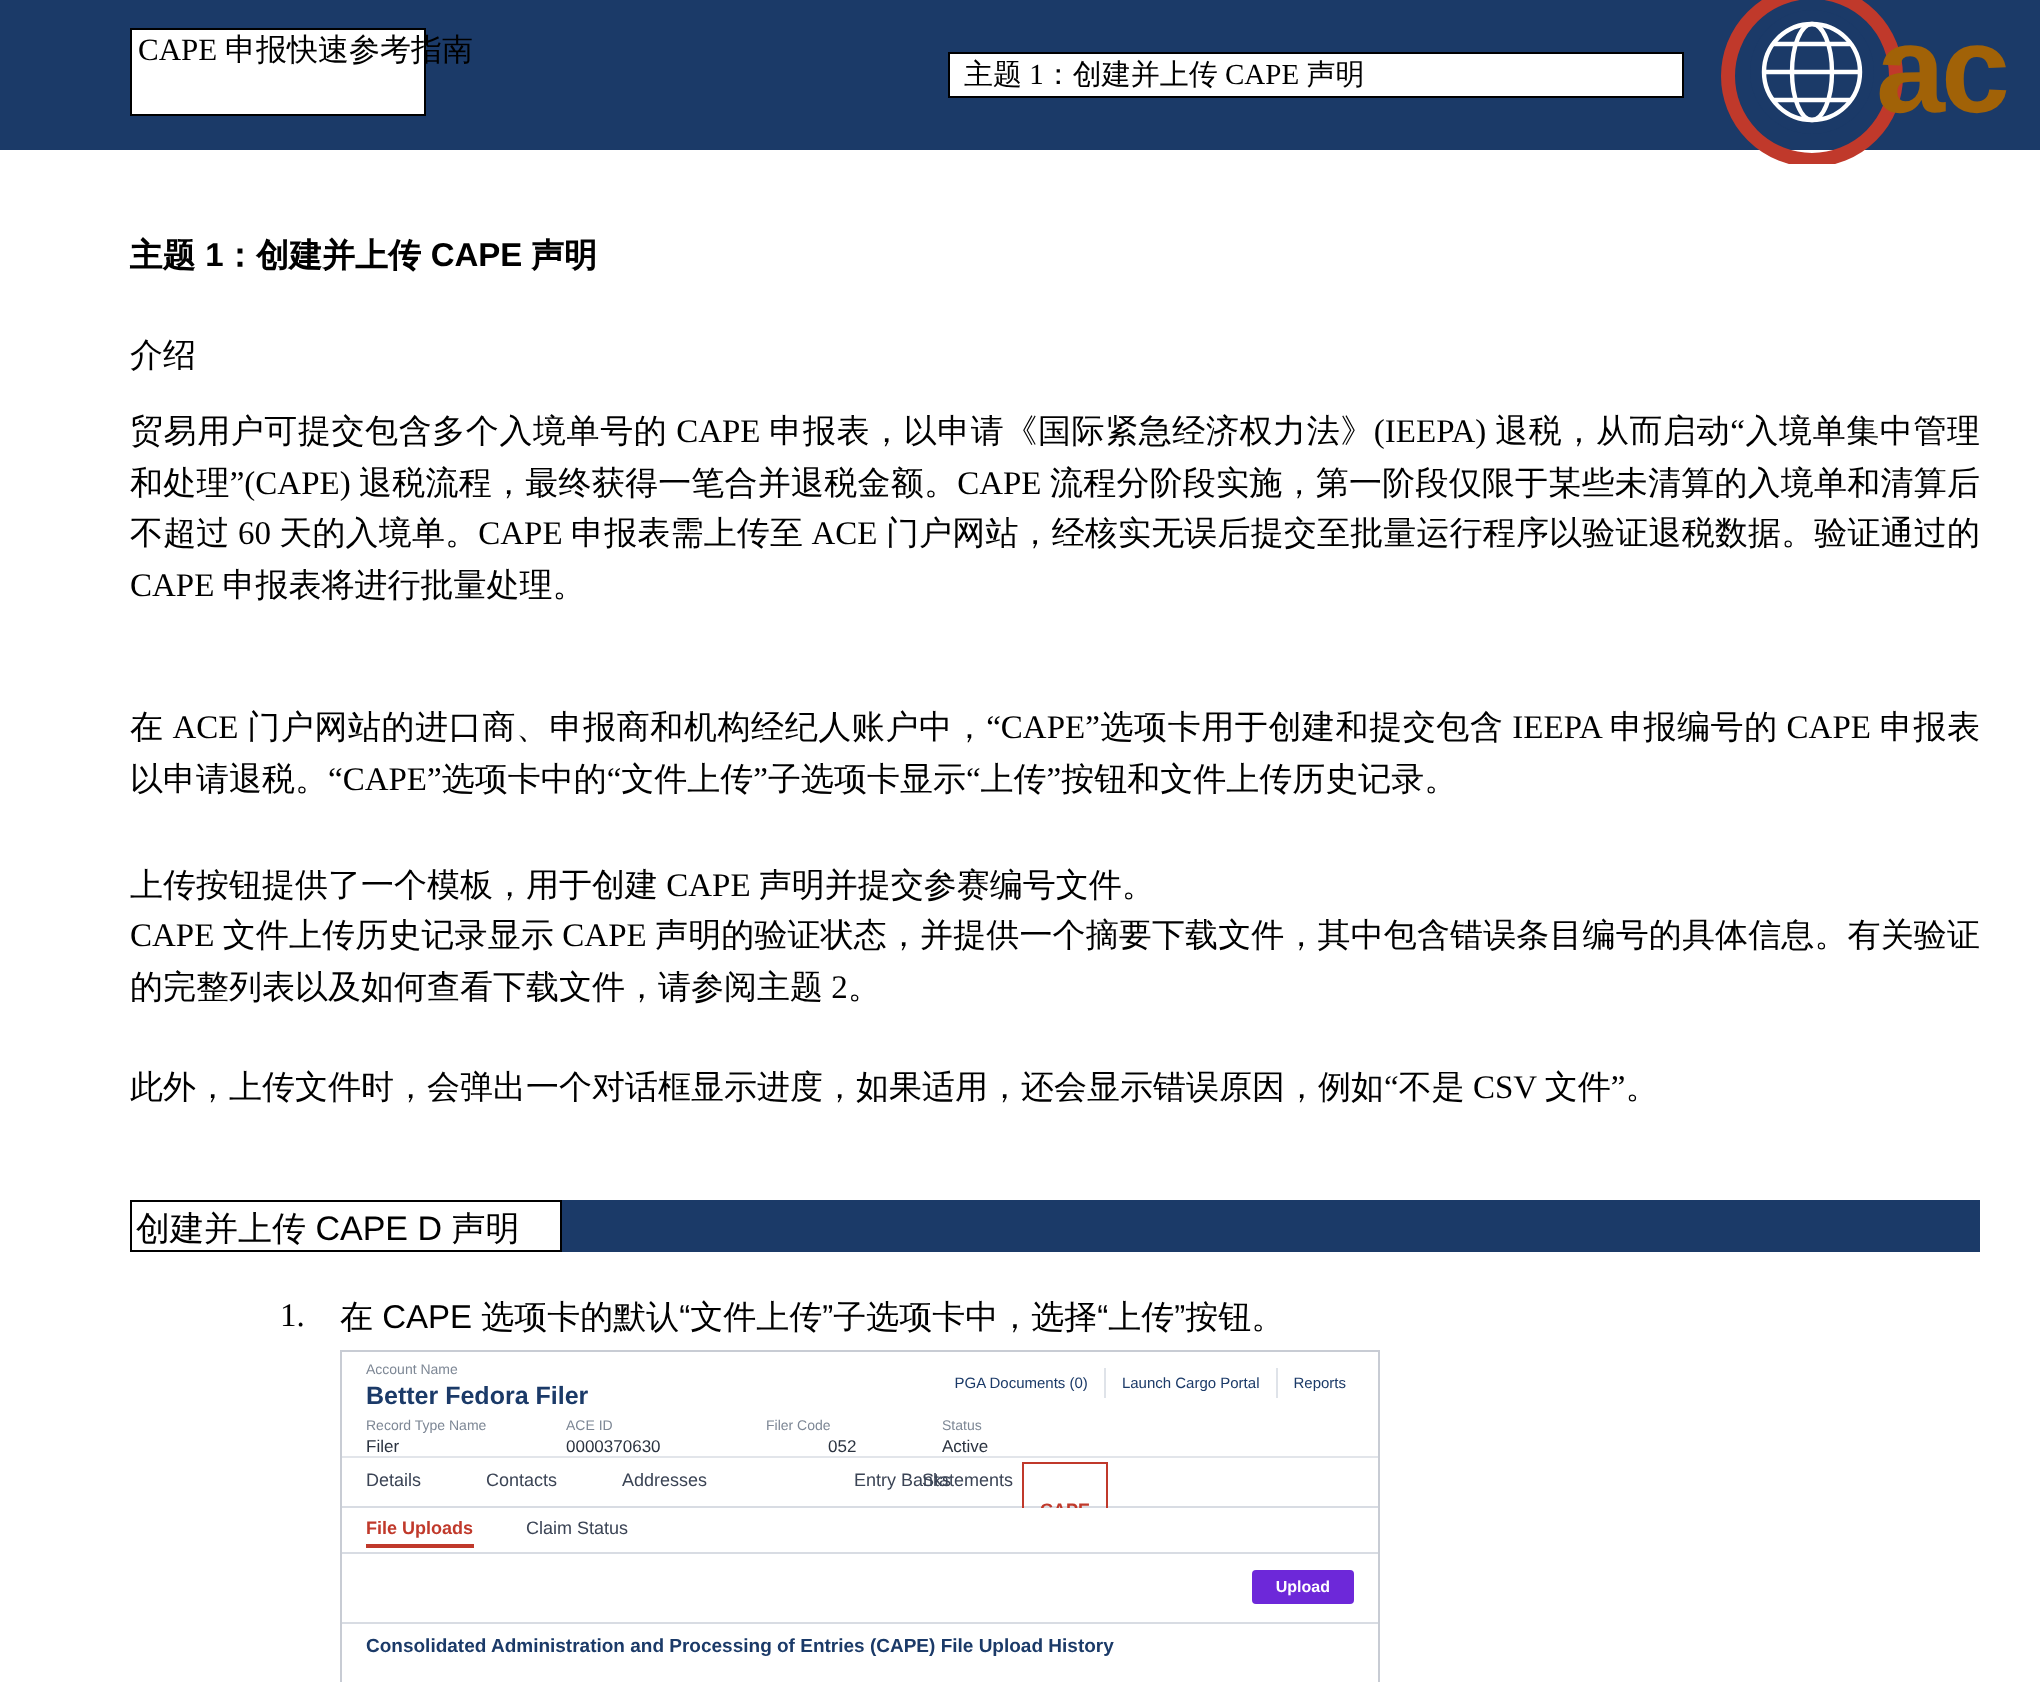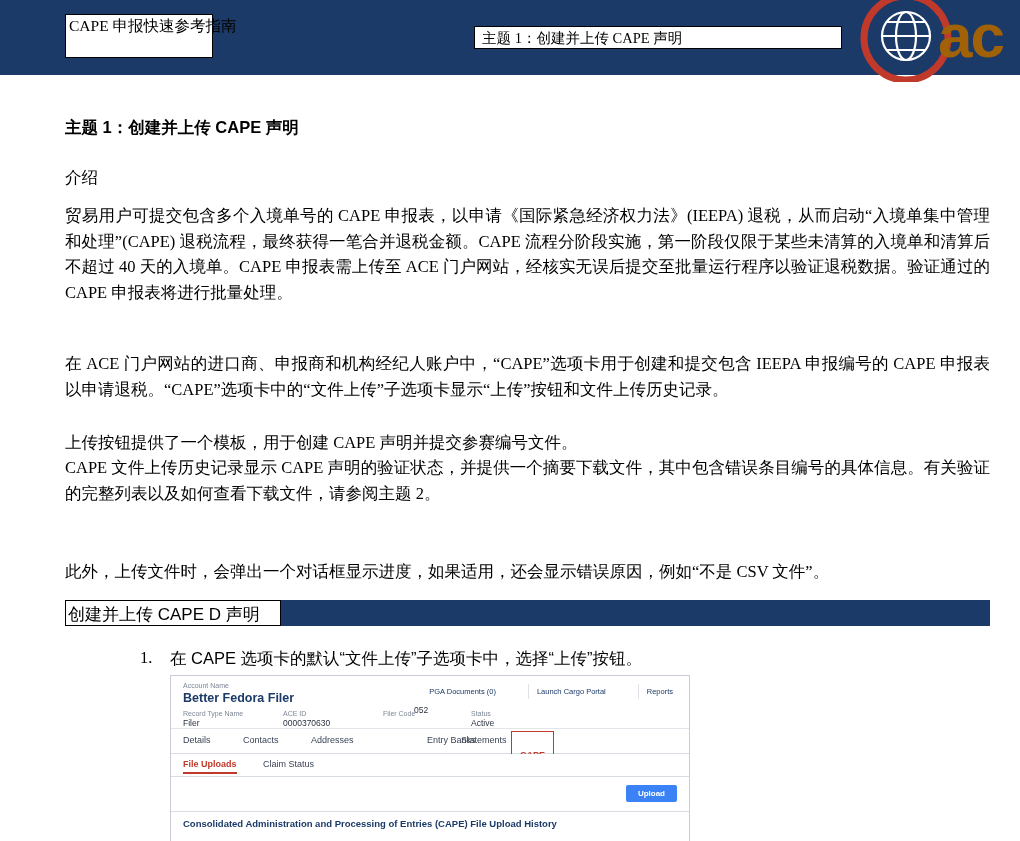--- a/index.html
+++ b/index.html
@@ -113,21 +113,21 @@
     width: 925px;
     font-size: 16.5px;
     line-height: 25.5px;
     text-align: justify;
     font-family: "Liberation Serif", serif;
   }
   .p1 { top: 108px; }
   .p2 { top: 256px; }
   .p3 { top: 335px; }
   .p4 { top: 360px; }
-  .p5 { top: 436px; margin-top: 28px; }
+  .p5 { top: 436px; }
 
   
   .banner {
     position: absolute;
     left: 65px;
     top: 505px;
     width: 925px;
     height: 26px;
     background: #1b3a68;
   }
@@ -213,21 +213,20 @@
     right: 8px; top: 8px;
     display: flex;
     gap: 0;
     font-size: 7.5px;
     color: #1b3a68;
   }
   .toplink {
     padding: 3px 8px;
     border-left: 1px solid #dfe3e9;
     white-space: nowrap;
-    margin-left: 24px;
   }
   .toplink:first-child { border-left: none; }
 
   .tabrow {
     position: relative;
     height: 24px;
     border-bottom: 1px solid #d8dce3;
     background: #ffffff;
   }
   .tab {
@@ -268,21 +267,21 @@
   }
   .upload-area {
     position: relative;
     height: 34px;
     background: #ffffff;
   }
   .upload-btn {
     position: absolute;
     right: 12px;
     top: 8px;
-    background: #3b82f6;
+    background: #6d28d9;
     color: #ffffff;
     font-size: 8px;
     padding: 4px 12px;
     border-radius: 2px;
     font-weight: bold;
   }
   .hist-bar {
     position: relative;
     height: 26px;
     border-top: 1px solid #d8dce3;
@@ -321,21 +320,21 @@
     </g>
   </svg>
   <span class="logo-text">ac</span>
 </div>
 
 <div class="content">
 
   <div class="sec-title">主题 1：创建并上传 CAPE 声明</div>
   <div class="sub-title">介绍</div>
 
-  <div class="para p1">贸易用户可提交包含多个入境单号的 CAPE 申报表，以申请《国际紧急经济权力法》(IEEPA) 退税，从而启动“入境单集中管理和处理”(CAPE) 退税流程，最终获得一笔合并退税金额。CAPE 流程分阶段实施，第一阶段仅限于某些未清算的入境单和清算后不超过 40 天的入境单。CAPE 申报表需上传至 ACE 门户网站，经核实无误后提交至批量运行程序以验证退税数据。验证通过的 CAPE 申报表将进行批量处理。</div>
+  <div class="para p1">贸易用户可提交包含多个入境单号的 CAPE 申报表，以申请《国际紧急经济权力法》(IEEPA) 退税，从而启动“入境单集中管理和处理”(CAPE) 退税流程，最终获得一笔合并退税金额。CAPE 流程分阶段实施，第一阶段仅限于某些未清算的入境单和清算后不超过 60 天的入境单。CAPE 申报表需上传至 ACE 门户网站，经核实无误后提交至批量运行程序以验证退税数据。验证通过的 CAPE 申报表将进行批量处理。</div>
   <div class="para p2">在 ACE 门户网站的进口商、申报商和机构经纪人账户中，“CAPE”选项卡用于创建和提交包含 IEEPA 申报编号的 CAPE 申报表以申请退税。“CAPE”选项卡中的“文件上传”子选项卡显示“上传”按钮和文件上传历史记录。</div>
   <div class="para p3">上传按钮提供了一个模板，用于创建 CAPE 声明并提交参赛编号文件。</div>
   <div class="para p4">CAPE 文件上传历史记录显示 CAPE 声明的验证状态，并提供一个摘要下载文件，其中包含错误条目编号的具体信息。有关验证的完整列表以及如何查看下载文件，请参阅主题 2。</div>
   <div class="para p5">此外，上传文件时，会弹出一个对话框显示进度，如果适用，还会显示错误原因，例如“不是 CSV 文件”。</div>
 
   <div class="banner"></div>
   <div class="banner-box"></div>
   <div class="banner-text">创建并上传 CAPE D 声明</div>
 
   <div class="step-num">1.</div>
@@ -347,21 +346,21 @@
       <div class="acct-label">Account Name</div>
       <div class="acct-name">Better Fedora Filer</div>
 
       <div class="meta" style="left:12px; top:34px;">Record Type Name</div>
       <div class="meta-val" style="left:12px; top:42px;">Filer</div>
 
       <div class="meta" style="left:112px; top:34px;">ACE ID</div>
       <div class="meta-val" style="left:112px; top:42px;">0000370630</div>
 
       <div class="meta" style="left:212px; top:34px;">Filer Code</div>
-      <div class="meta-val" style="left:212px; top:29px;padding-left:31px;">052</div>
+      <div class="meta-val" style="left:212px; top:42px;padding-left:31px;">052</div>
 
       <div class="meta" style="left:300px; top:34px;">Status</div>
       <div class="meta-val" style="left:300px; top:42px;">Active</div>
 
       <div class="toplinks">
         <span class="toplink">PGA Documents (0)</span>
         <span class="toplink">Launch Cargo Portal</span>
         <span class="toplink">Reports</span>
       </div>
     </div>

